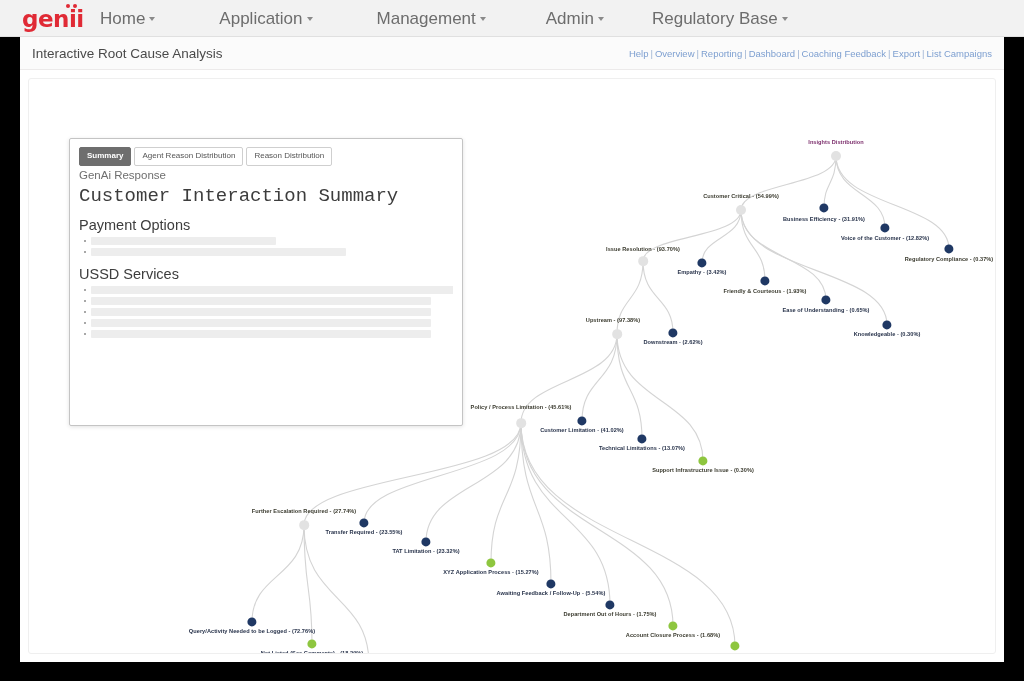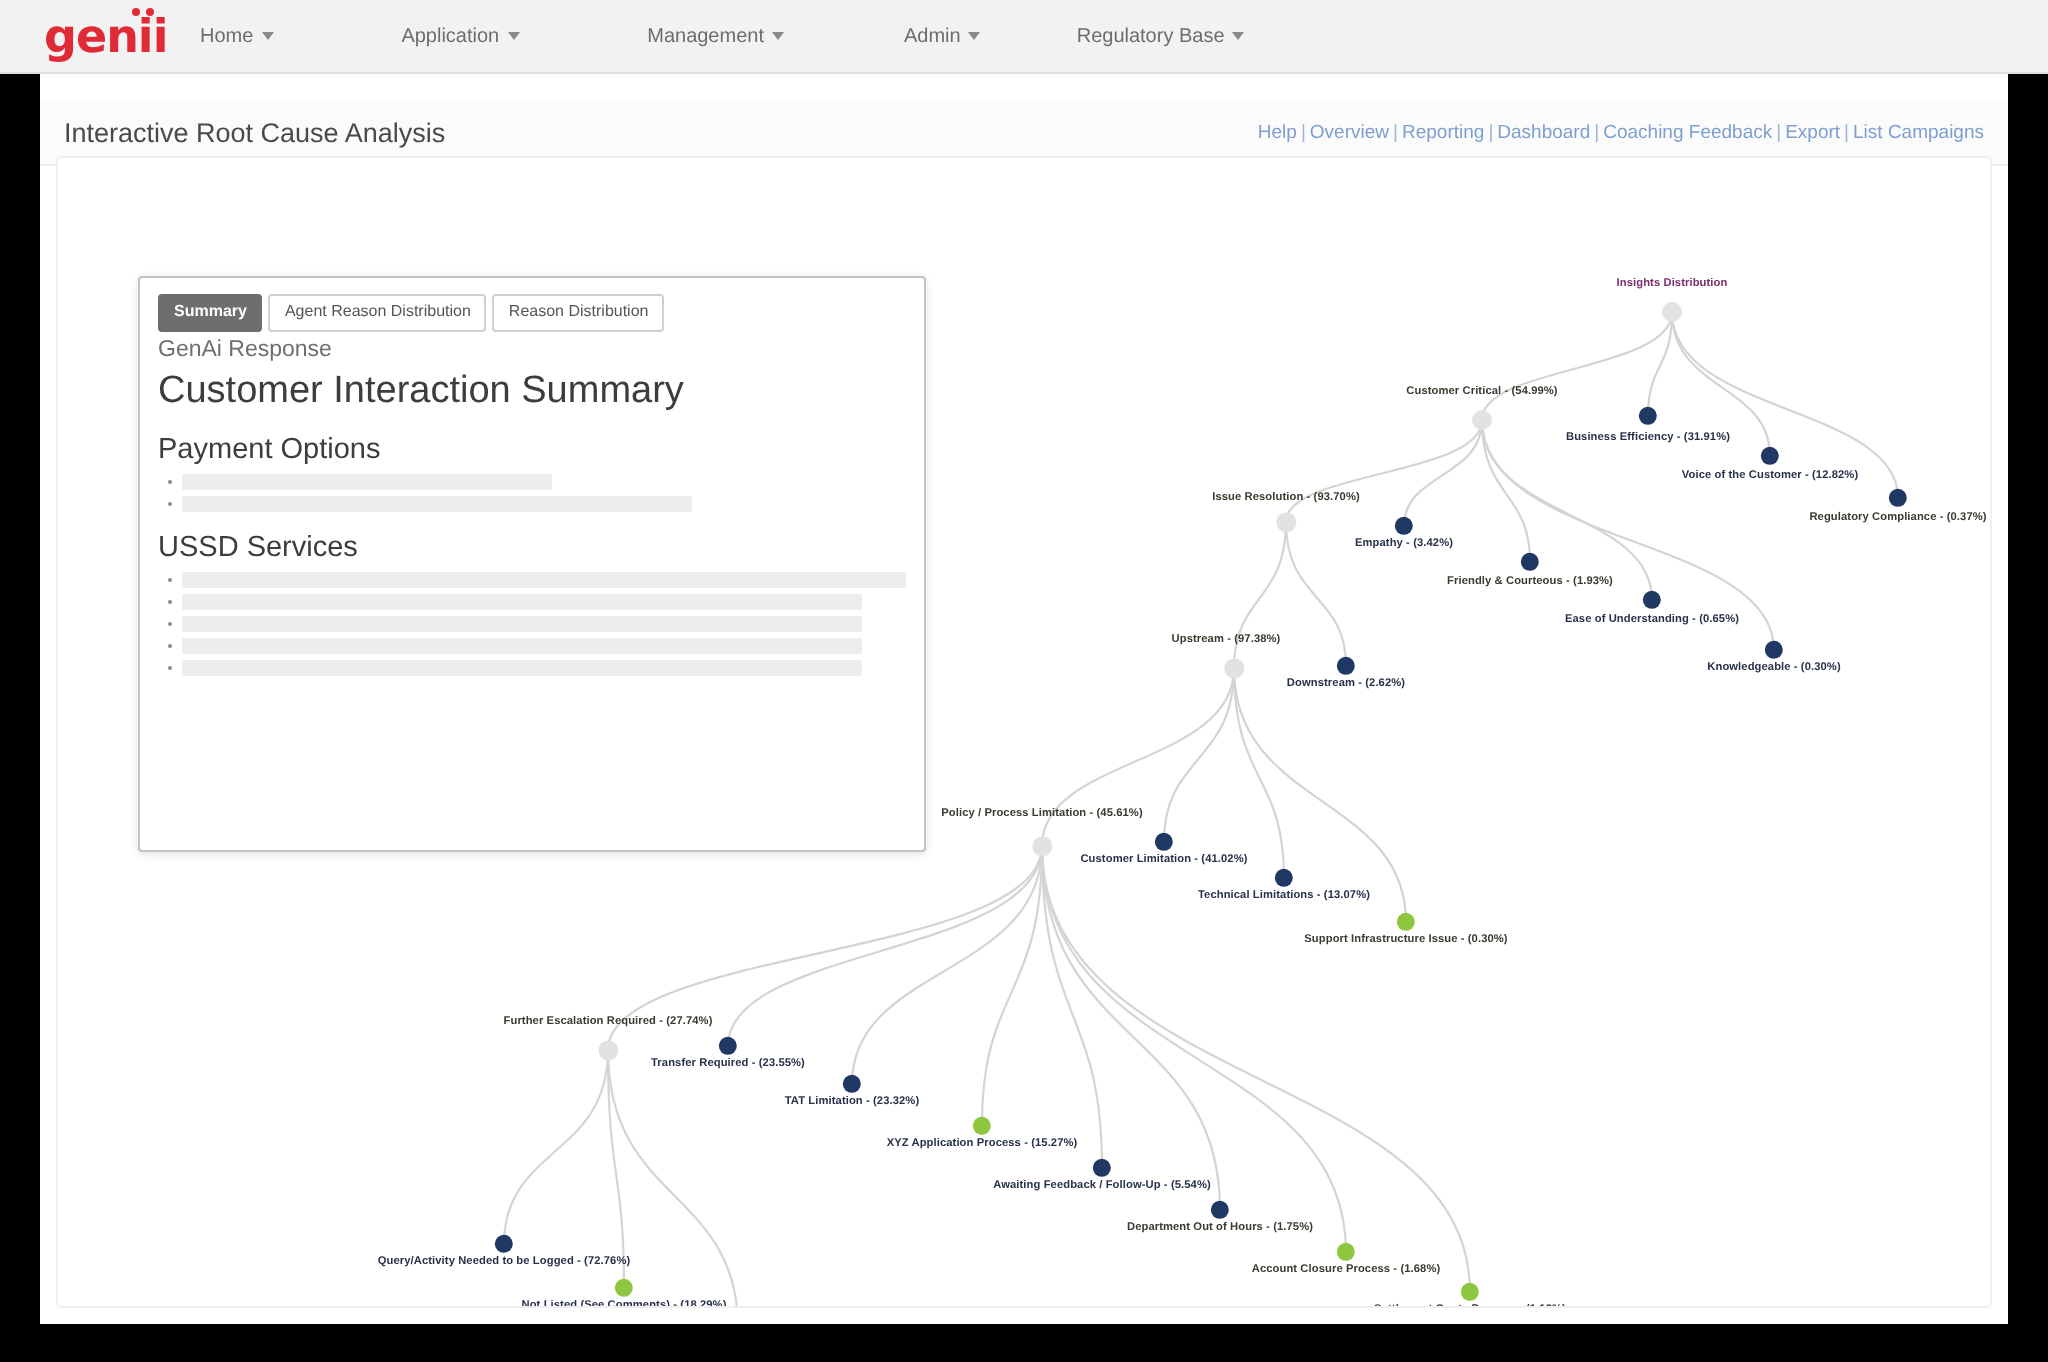--- a/index.html
+++ b/index.html
@@ -50,21 +50,21 @@
   .brand .dots i:nth-child(2) { left: 7px; }
 
   .nav-items {
     position: absolute;
     left: 100px; top: 0;
     height: 37px;
     display: flex;
     align-items: center;
   }
   .nav-item {
-    font-size: 10px;
+    font-size: 17px;
     color: #6d6d6d;
     padding: 0 0;
     margin-right: 0;
     white-space: nowrap;
     cursor: pointer;
   }
   .nav-item .caret {
     display: inline-block;
     margin-left: 4px;
     width: 0; height: 0;
@@ -77,21 +77,21 @@
   
   .page-card {
     position: absolute;
     left: 20px; top: 37px;
     width: 984px; height: 625px;
     background: #ffffff;
     box-sizing: border-box;
   }
   .page-header {
     position: absolute;
-    left: 0; top: 13px;
+    left: 0; top: 0;
     width: 984px; height: 33px;
     background: #fbfbfb;
     border-bottom: 1px solid #eceaea;
     box-sizing: border-box;
     padding-left: 44px;
   }
   .page-title {
     position: absolute;
     left: 12px; top: 9px;
     font-size: 13.5px;
@@ -168,20 +168,21 @@
   .genai-label {
     font-size: 11.5px;
     color: #6f6f6f;
     margin: 0 0 4px 0;
   }
   .sum-title {
     font-size: 19px;
     font-weight: normal;
     color: #3d3d3d;
     margin: 2px 0 8px 0;
+    font-family: Liberation Mono, monospace;
   }
   .sec-title {
     font-size: 14.5px;
     font-weight: normal;
     color: #3d3d3d;
     margin: 10px 0 4px 0;
   }
   ul.redacted {
     list-style: none;
     margin: 0 0 2px 0;

